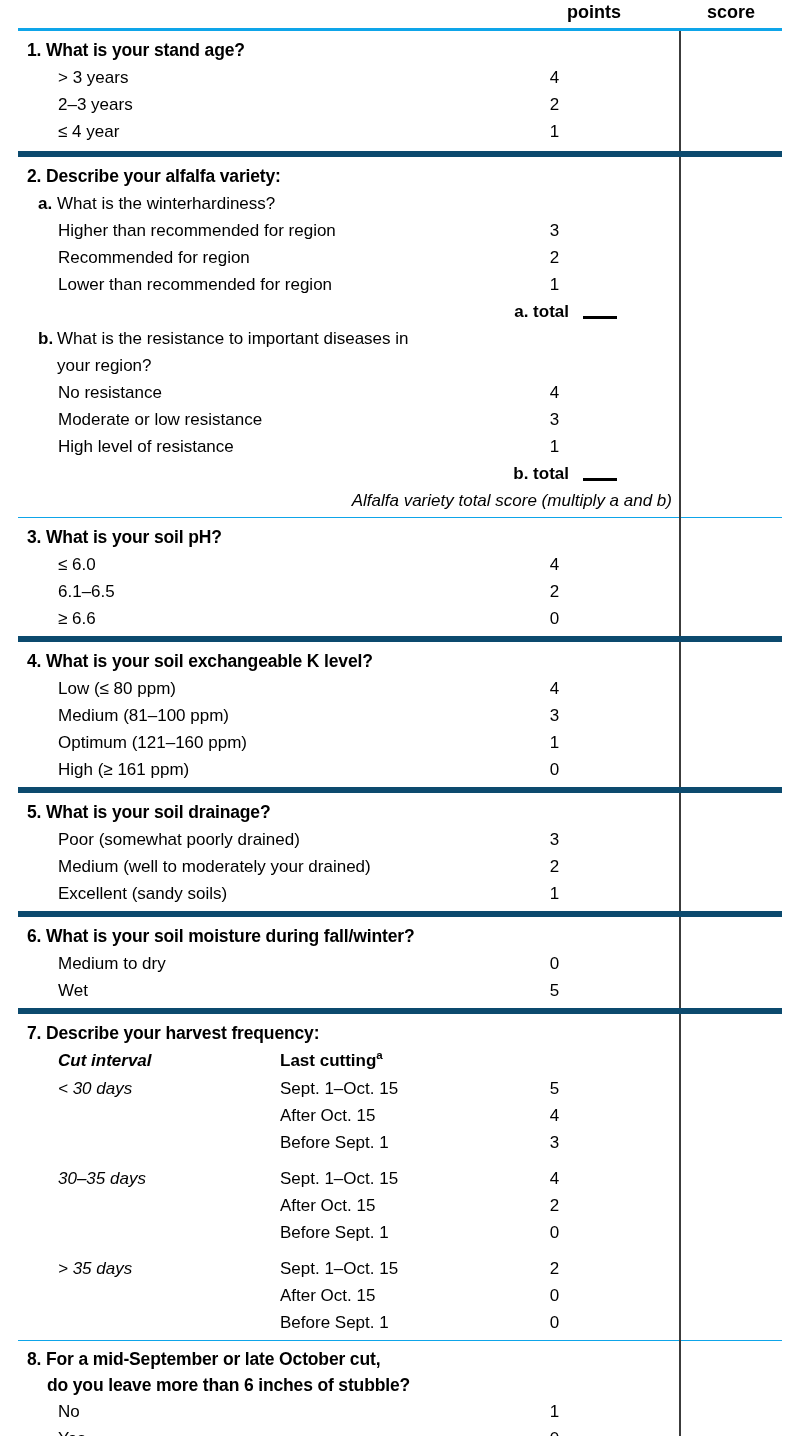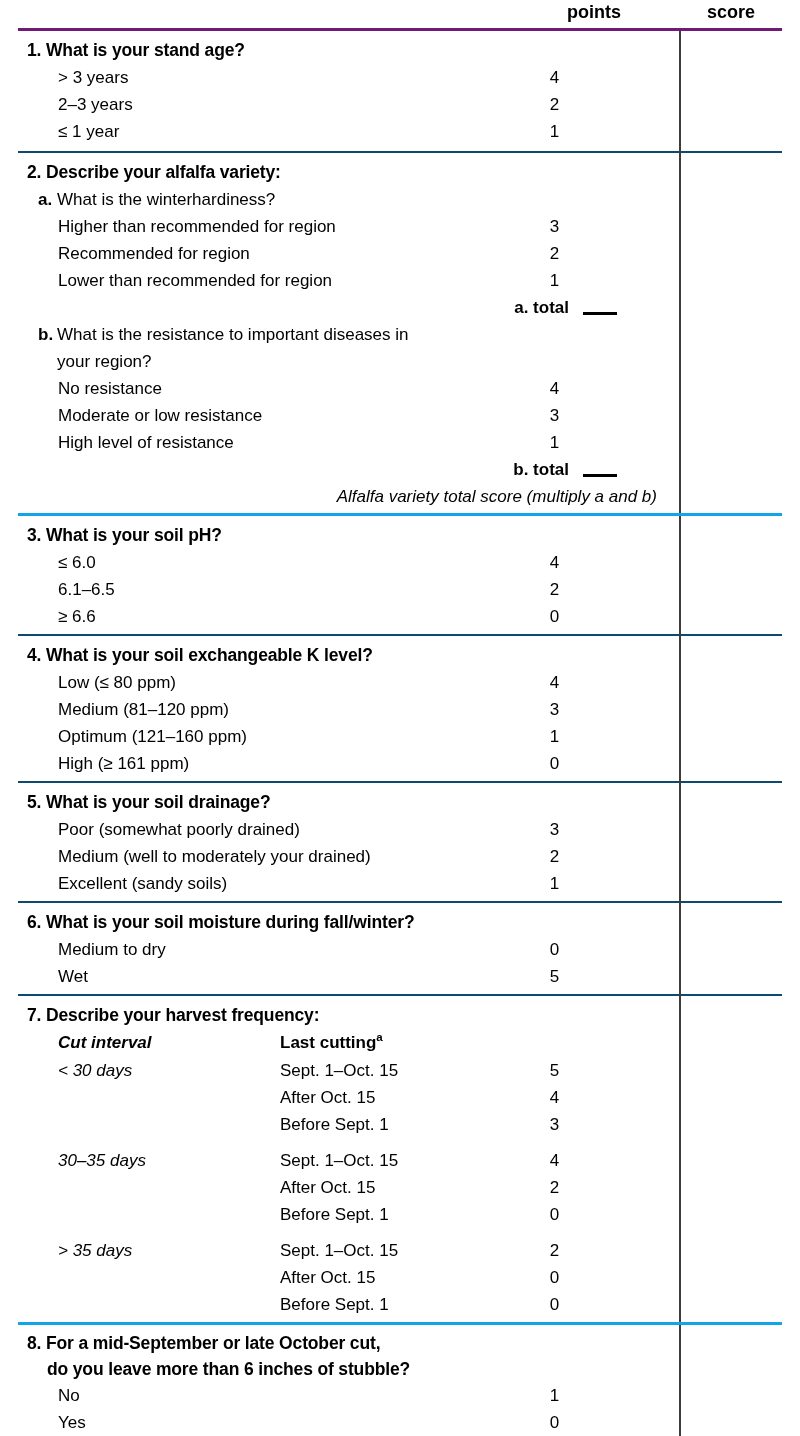--- a/index.html
+++ b/index.html
@@ -39,23 +39,23 @@
     font-size: 17px;
     line-height: 27px;
   }
 
   
   td.score-cell {
     border-left: 2px solid #3c3c3c;
   }
 
   
-  tr.rule-top > td   { border-top: 3px solid #701a75; }
-  tr.rule-sec > td   { border-top: 2px solid #0c4a6e; }
-  tr.rule-thick > td { border-top: 3px solid #0ea5e9; }
+  tr.rule-top > td   { border-top: 3px solid #0ea5e9; }
+  tr.rule-sec > td   { border-top: 6px solid #0c4a6e; }
+  tr.rule-thick > td { border-top: 1px solid #0ea5e9; }
 
   
   .hdr-row td {
     font-weight: bold;
     font-size: 18px;
     line-height: 24px;
     padding-bottom: 4px;
   }
   .hdr-points { text-align: center; }
   .hdr-score  { text-align: center; }
@@ -106,21 +106,21 @@
     display: inline-block;
     width: 34px;
     border-bottom: 3px solid #000;
     margin-left: 14px;
     vertical-align: -2px;
   }
 
   .italic-note {
     font-style: italic;
     text-align: right;
-    padding-right: 22px;
+    padding-right: 7px;
     line-height: 27px;
     padding-bottom: 3px;
   }
 
   
   .q7grid {
     width: 100%;
     border-collapse: collapse;
     table-layout: fixed;
   }
@@ -172,21 +172,21 @@
       </tr>
       <tr>
         <td class="opt">&gt; 3 years</td>
         <td class="pts">4</td>
       </tr>
       <tr>
         <td class="opt">2–3 years</td>
         <td class="pts">2</td>
       </tr>
       <tr>
-        <td class="opt pad-b">≤ 1 year</td>
+        <td class="opt pad-b">≤ 4 year</td>
         <td class="pts pad-b">1</td>
       </tr>
 
       <tr class="rule-sec">
         <td class="q-title">2. Describe your alfalfa variety:</td>
         <td></td>
         <td class="score-cell" rowspan="12"></td>
       </tr>
       <tr>
         <td class="opt sub-a"><span class="marker">a.</span><span>What is the winterhardiness?</span></td>
@@ -253,21 +253,21 @@
       <tr class="rule-sec">
         <td class="q-title">4. What is your soil exchangeable K level?</td>
         <td></td>
         <td class="score-cell" rowspan="5"></td>
       </tr>
       <tr>
         <td class="opt">Low (≤ 80 ppm)</td>
         <td class="pts">4</td>
       </tr>
       <tr>
-        <td class="opt">Medium (81–120 ppm)</td>
+        <td class="opt">Medium (81–100 ppm)</td>
         <td class="pts">3</td>
       </tr>
       <tr>
         <td class="opt">Optimum (121–160 ppm)</td>
         <td class="pts">1</td>
       </tr>
       <tr>
         <td class="opt pad-b2">High (≥ 161 ppm)</td>
         <td class="pts pad-b2">0</td>
       </tr>

